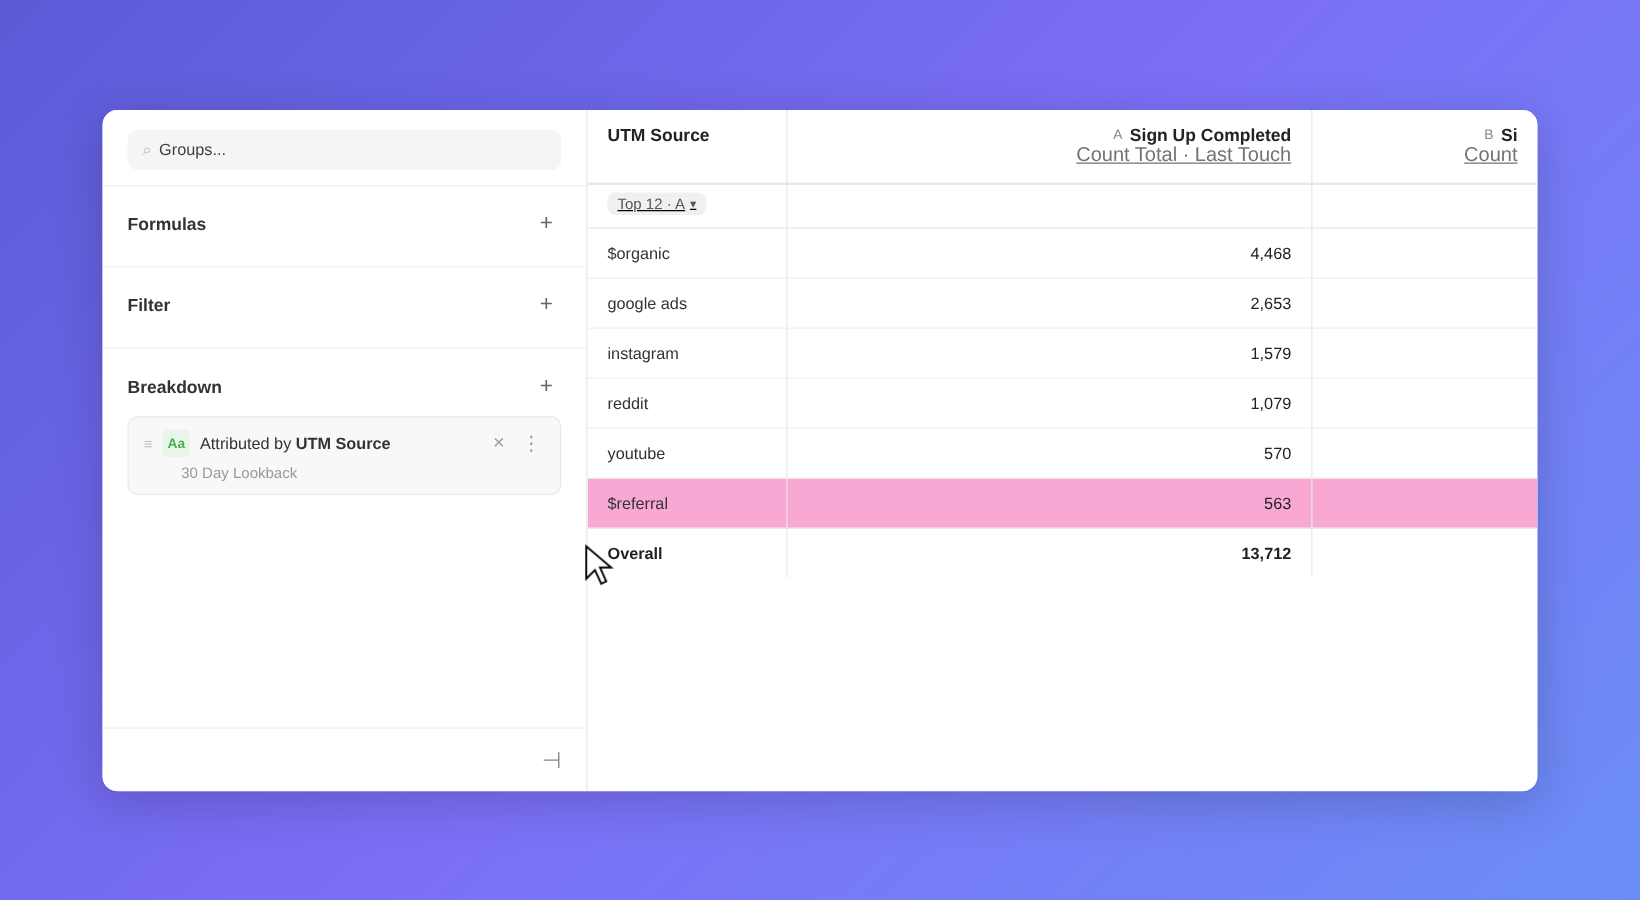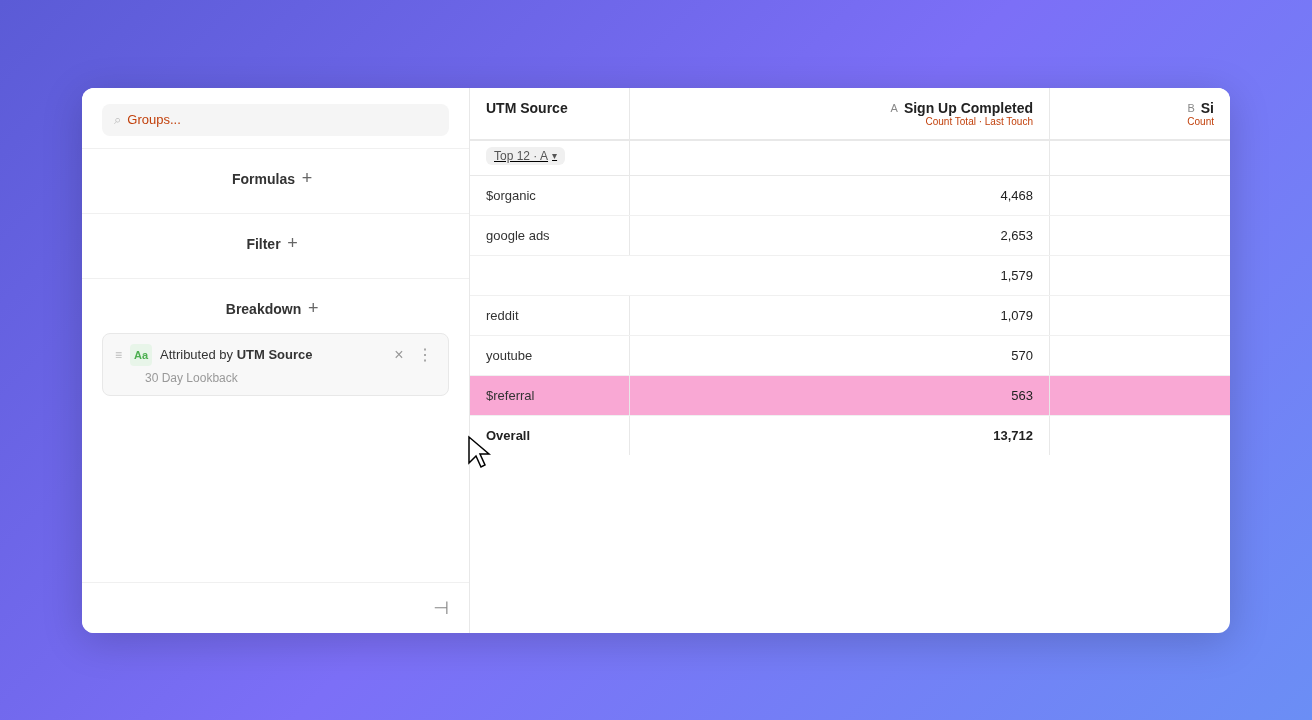--- a/index.html
+++ b/index.html
@@ -51,21 +51,21 @@
       gap: 6px;
     }
 
     .sidebar-section {
       padding: 18px 20px 10px;
     }
 
     .sidebar-section-header {
       display: flex;
       align-items: center;
-      justify-content: center;
+      justify-content: space-between;
       margin-bottom: 12px;
     }
 
     .sidebar-section-title {
       font-size: 14px;
       font-weight: 600;
       color: #333;
     }
 
     .add-btn {
@@ -210,22 +210,23 @@
       text-align: right;
     }
 
     .col-header-main {
       font-size: 14px;
       font-weight: 600;
       color: #222;
     }
 
     .col-header-sub {
-      font-size: 10px;
-      color: #c2410c;
+      font-size: 16px;
+      color: #737373;
+      text-decoration: underline;
     }
 
     .event-letter {
       font-size: 11px;
       color: #888;
       font-weight: 500;
       margin-right: 2px;
     }
 
     .utm-filter-tag {
@@ -302,21 +303,21 @@
 </head>
 <body>
 
 <div class="main-panel">
 
   <div class="sidebar">
 
     <div class="sidebar-top">
       <div class="sidebar-search">
         <span>⌕</span>
-        <span style="color:#c2410c; font-size:13px;">Groups...</span>
+        <span style="color:#404040; font-size:13px;">Groups...</span>
       </div>
     </div>
 
     <div class="sidebar-section">
       <div class="sidebar-section-header">
         <span class="sidebar-section-title">Formulas</span>
         <button class="add-btn">+</button>
       </div>
     </div>
 
@@ -398,20 +399,21 @@
       </div>
 
       <div class="table-row">
         <div class="cell-utm">google ads</div>
         <div class="cell-value">2,653</div>
         <div class="cell-value-b"></div>
       </div>
 
 
       <div class="table-row">
+        <div class="cell-utm">instagram</div>
         <div class="cell-value">1,579</div>
         <div class="cell-value-b"></div>
       </div>
 
 
       <div class="table-row">
         <div class="cell-utm">reddit</div>
         <div class="cell-value">1,079</div>
         <div class="cell-value-b"></div>
       </div>

